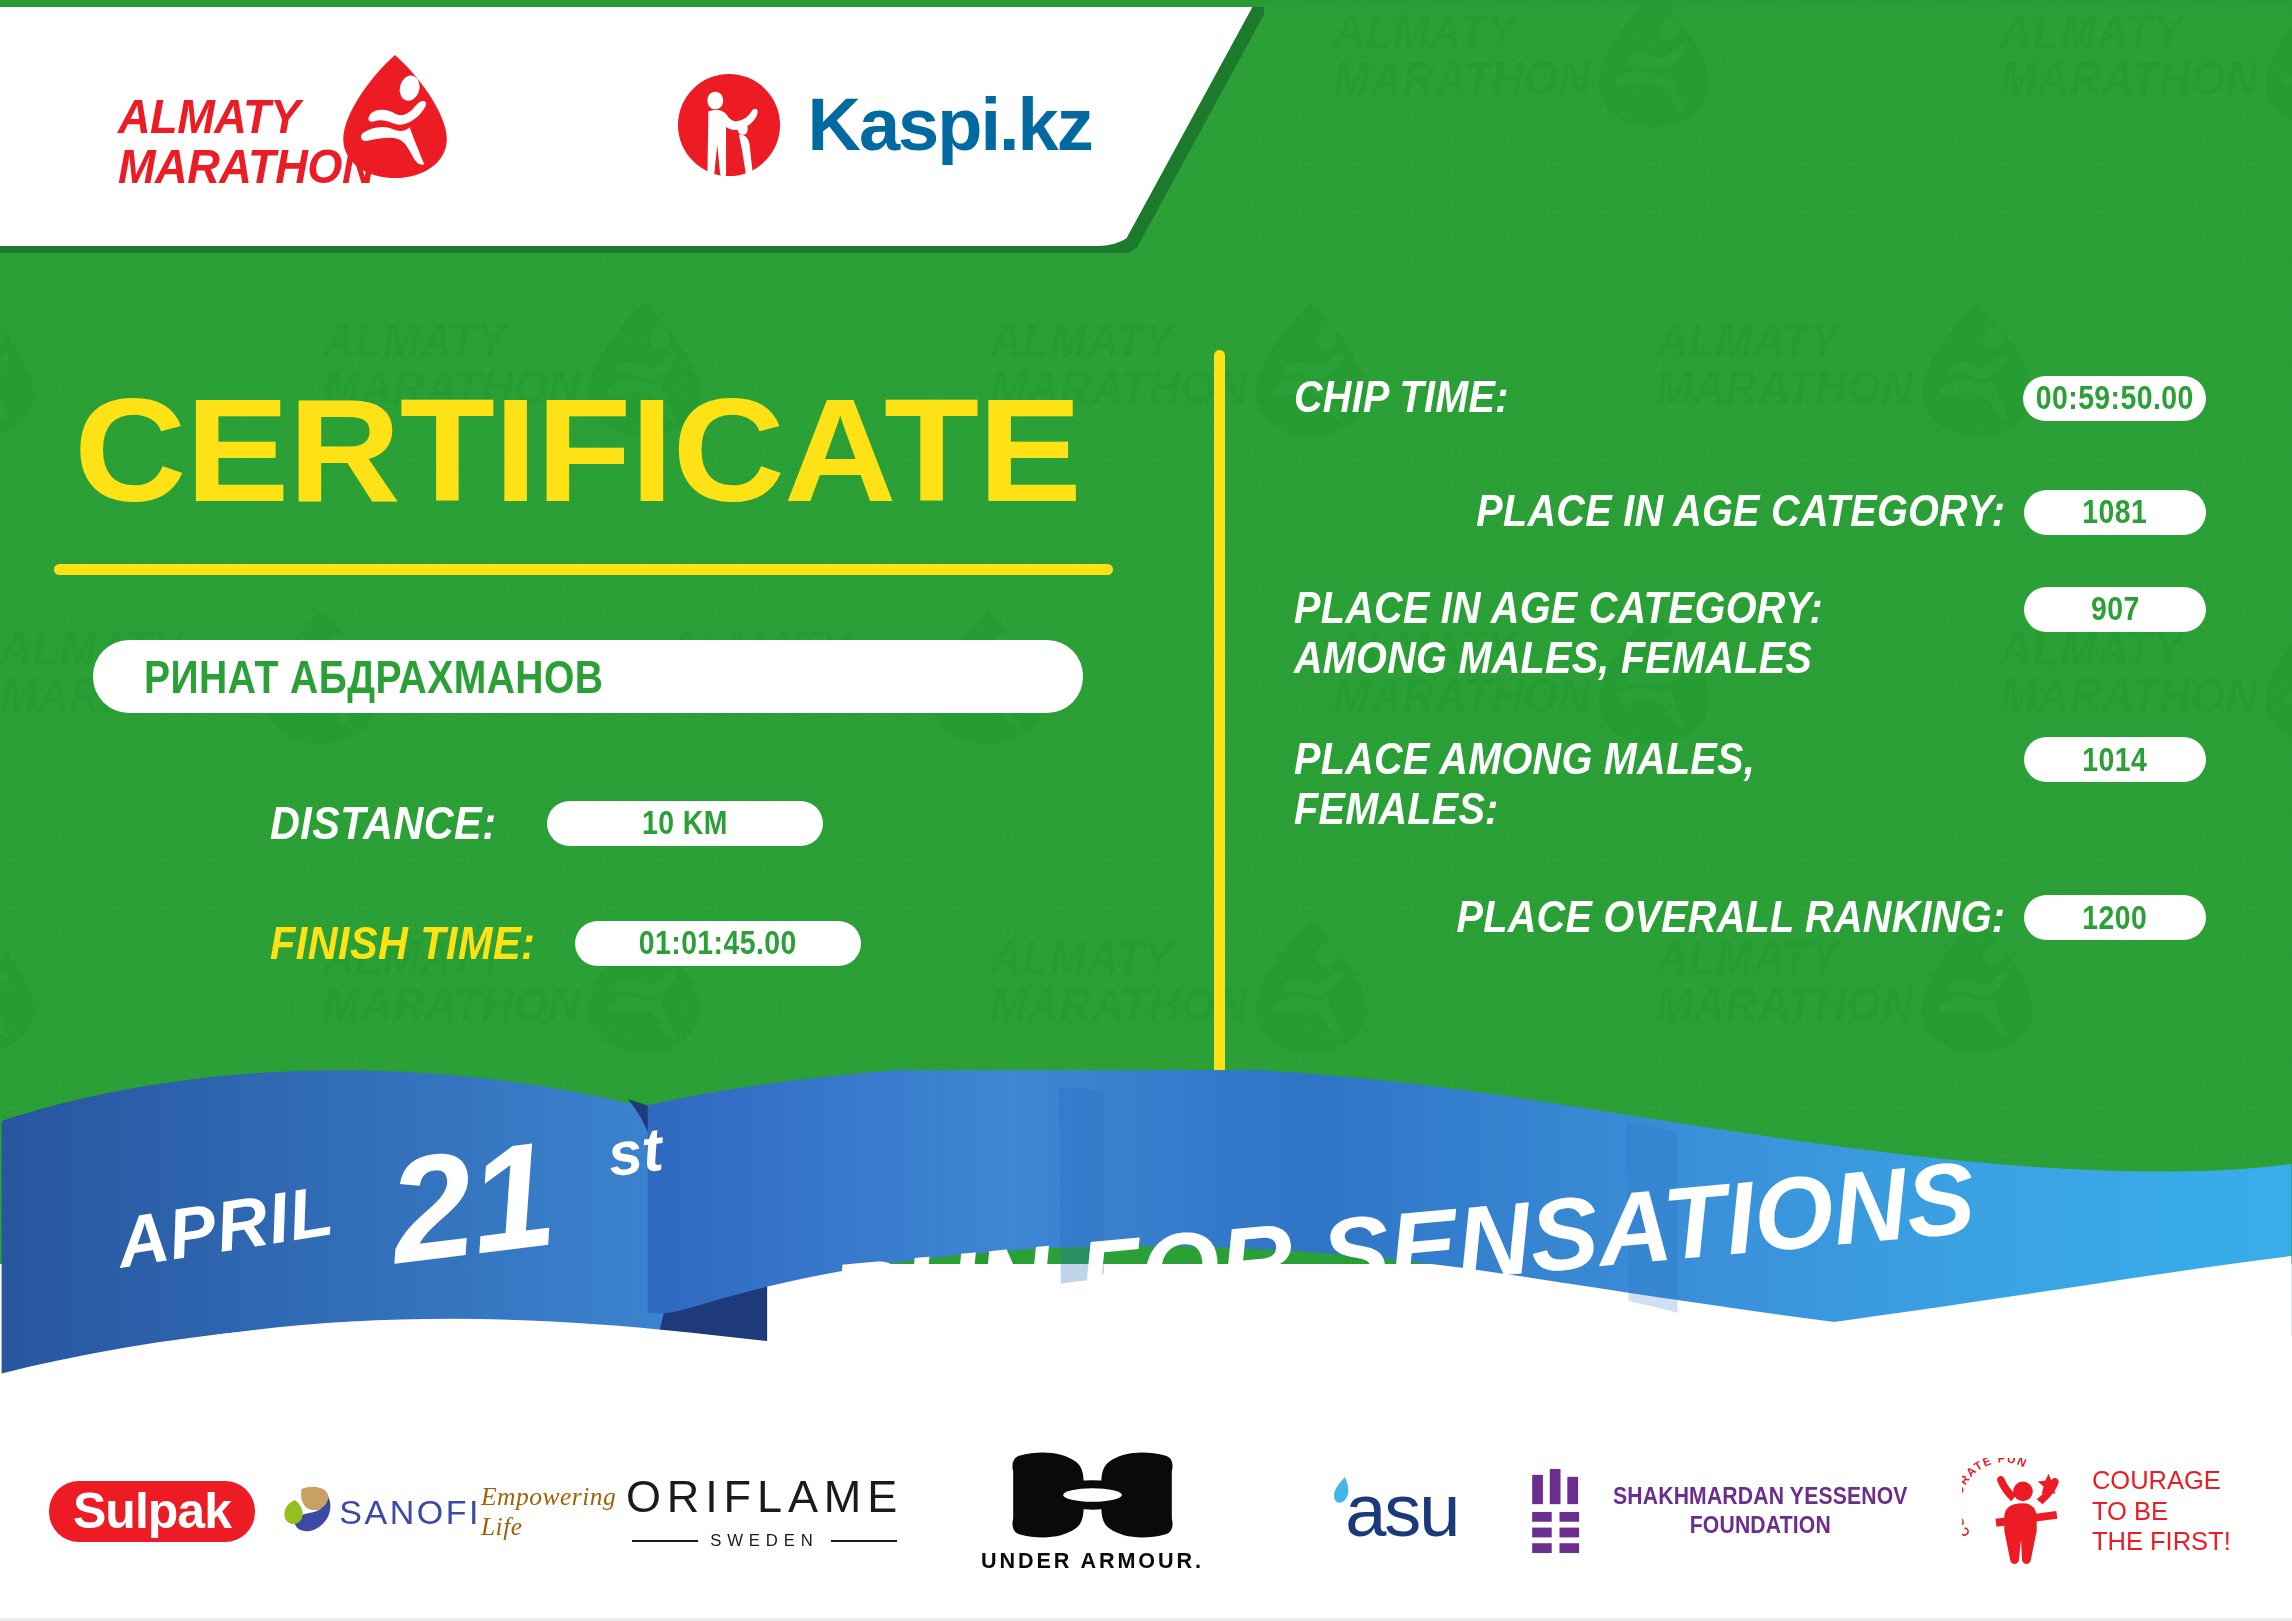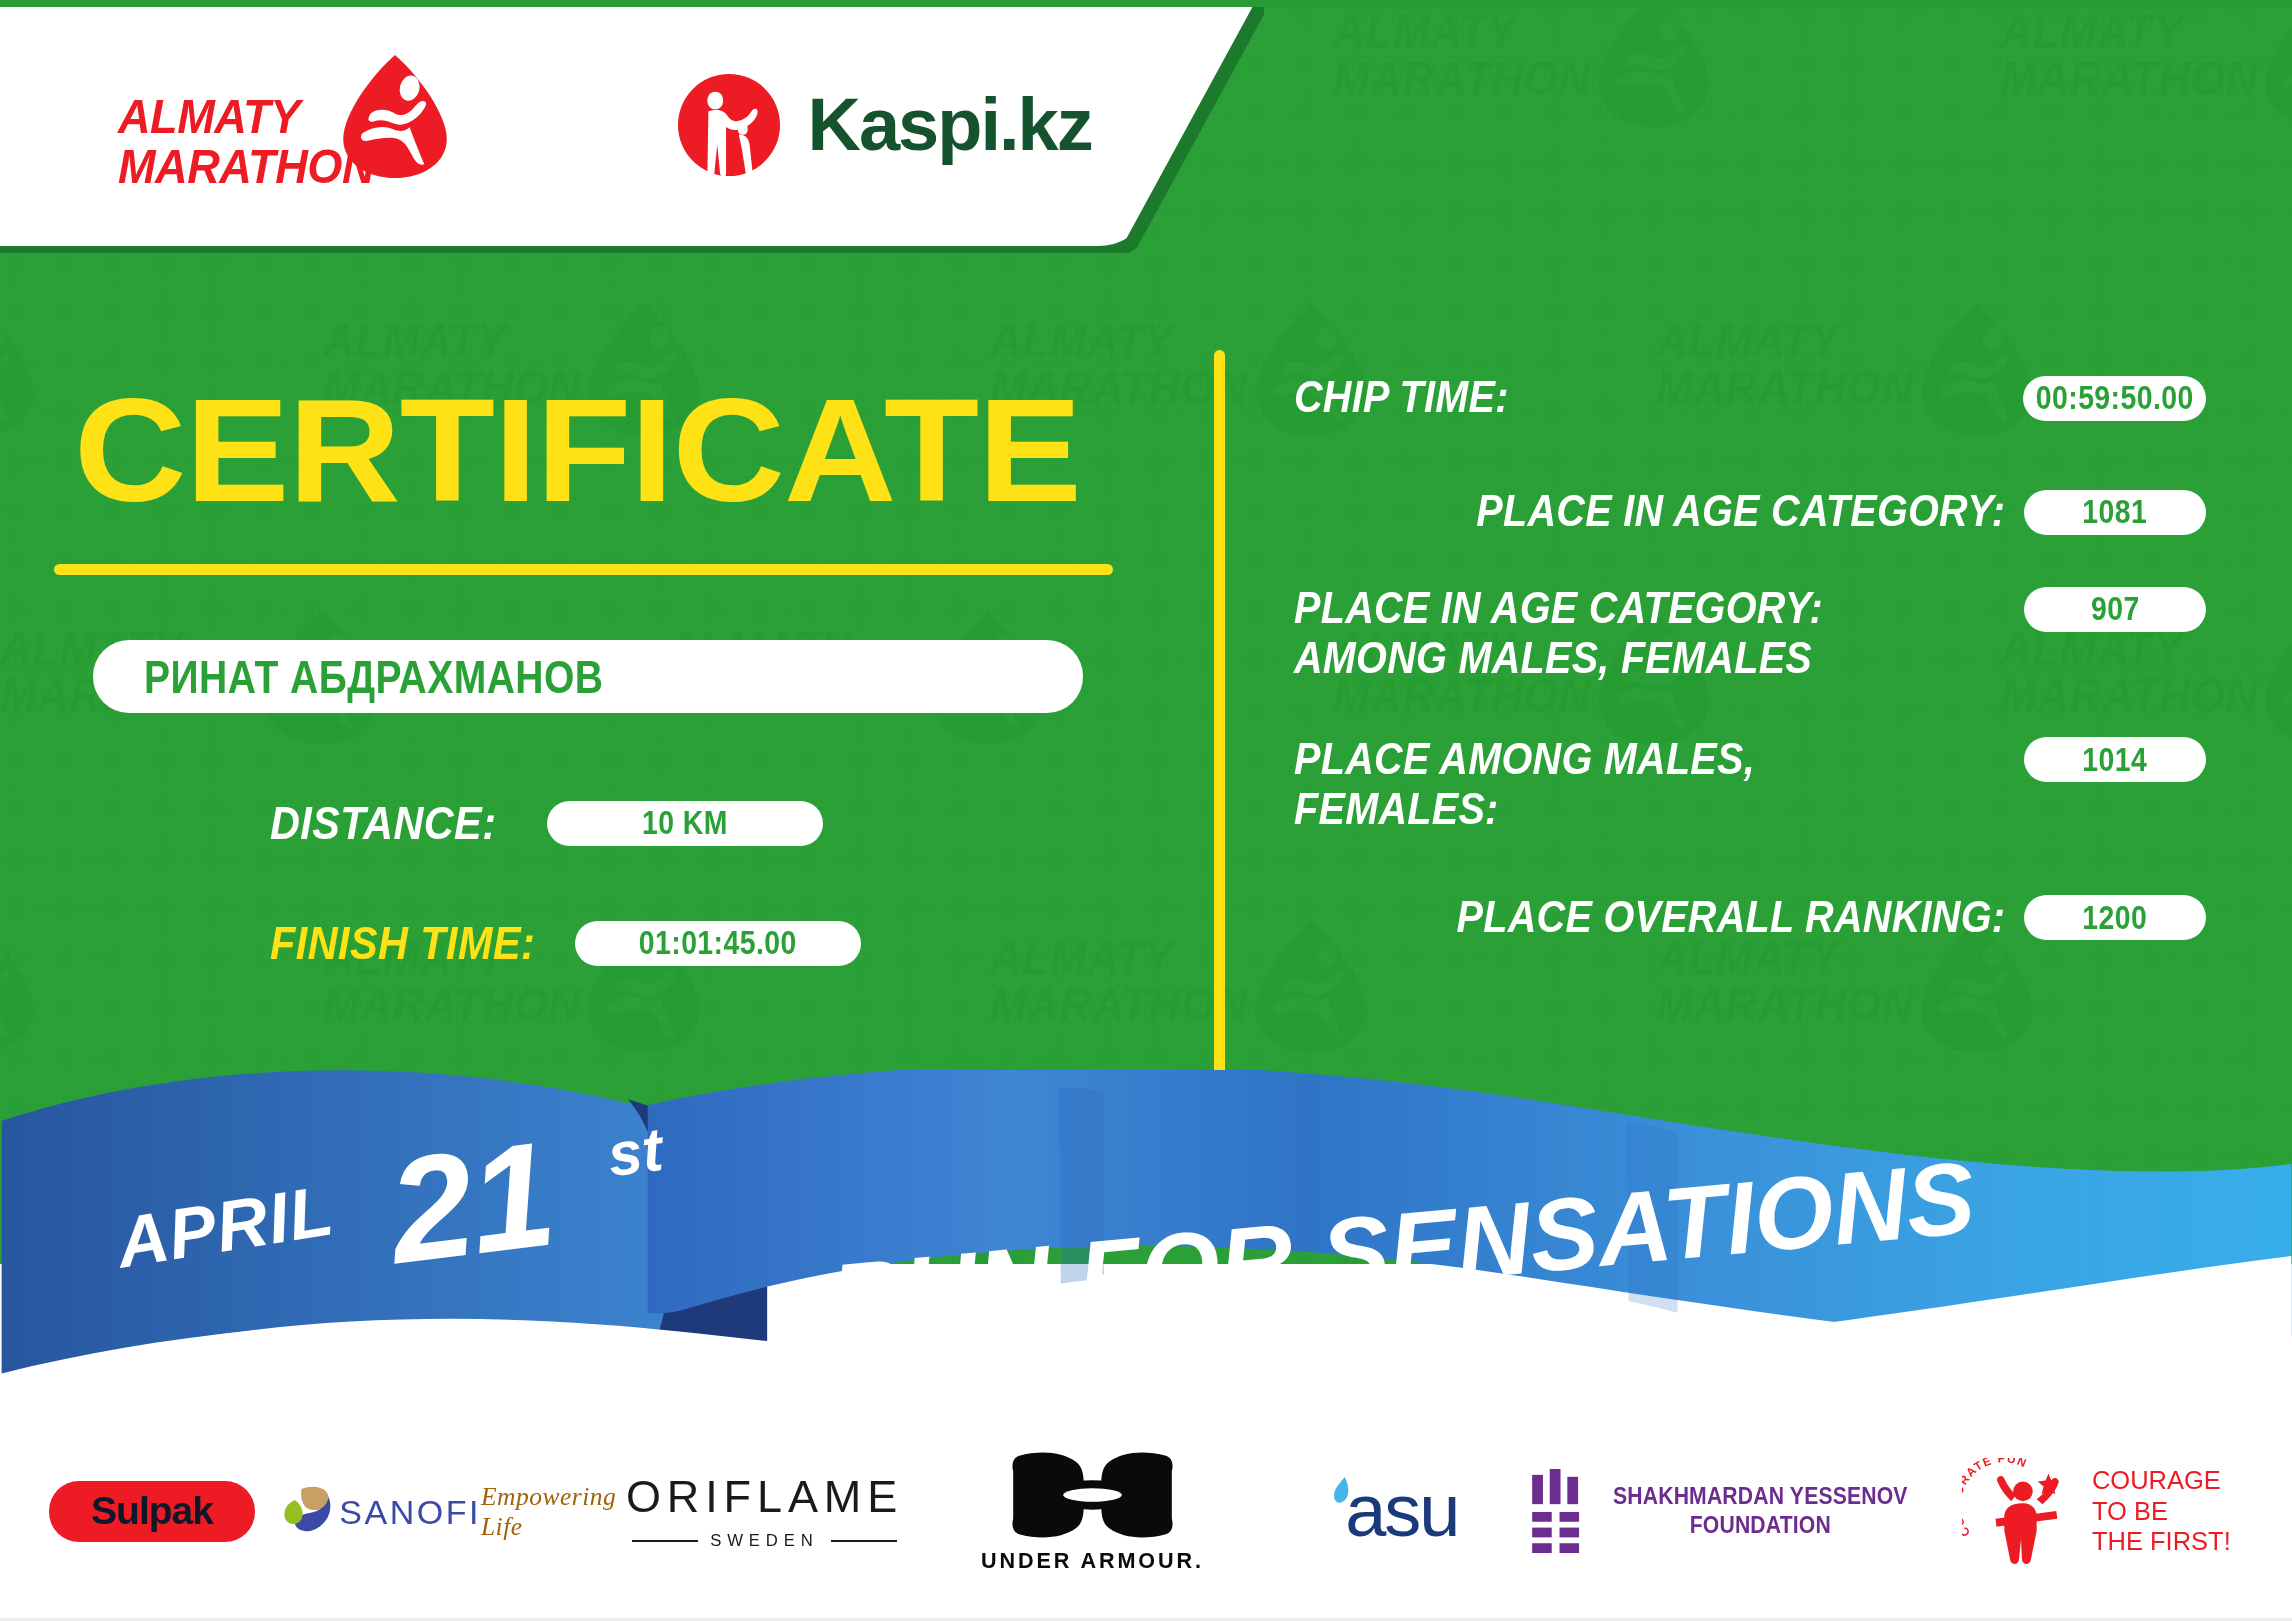--- a/index.html
+++ b/index.html
@@ -31,21 +31,21 @@
   .am-logo{position:absolute;left:118px;top:47px;width:323px;height:152px;}
   .am-words{position:absolute;left:0;top:45px;width:265px;color:#ec1b24;
     font-family:"Liberation Sans",sans-serif;font-weight:bold;font-style:italic;
     font-size:48px;line-height:1.04;letter-spacing:-0.5px;white-space:nowrap;
     transform:scaleX(.94);transform-origin:left top;}
   .am-drop{position:absolute;left:223px;top:5.9px;width:108px;height:127px;}
 
   .kaspi{position:absolute;left:676px;top:71px;height:108px;display:flex;align-items:center;gap:25.5px;}
   .kaspi-mark{width:106px;height:106px;}
   .kaspi-word{font-family:"Liberation Sans",sans-serif;font-weight:bold;
-    font-size:74px;color:#14532d;letter-spacing:-2px;line-height:1;}
+    font-size:74px;color:#0369a1;letter-spacing:-2px;line-height:1;}
 
   
   .cert-title{position:absolute;left:74px;top:377px;
     font-family:"Liberation Sans",sans-serif;font-weight:bold;
     font-size:147px;line-height:1;letter-spacing:-1px;color:#ffe216;
     transform:scaleX(1.06);transform-origin:left top;z-index:20;}
   .title-rule{position:absolute;left:54px;top:564px;width:1059px;height:10.8px;
     background:#ffe216;border-radius:5.9px;z-index:20;}
 
   .name-pill{position:absolute;left:93px;top:640px;width:990px;height:73px;
@@ -103,22 +103,22 @@
   .t-st{left:608px;top:1117px;font-size:61px;transform:rotate(-7deg);}
   .t-run{left:828px;top:1191px;font-size:102px;letter-spacing:0px;transform:rotate(-5.2deg);white-space:nowrap;}
 
   
   .sponsors{position:absolute;left:0;top:1423px;width:2293px;height:176px;z-index:20;
     display:flex;align-items:center;}
   .sp{display:flex;align-items:center;justify-content:center;height:137px;}
 
   .sp-sulpak{width:206px;height:61px;background:#ed1c24;border-radius:30px;
     display:flex;align-items:center;justify-content:center;}
-  .sp-sulpak span{color:#0f172a;font-family:"Liberation Sans",sans-serif;font-weight:bold;
-    font-size:39px;letter-spacing:-1px;}
+  .sp-sulpak span{color:#ffffff;font-family:"Liberation Sans",sans-serif;font-weight:bold;
+    font-size:50px;letter-spacing:-1px;}
 
   .sp-sanofi{display:flex;flex-direction:row;align-items:center;}
   .sp-sanofi .s-word{color:#3b4ba5;font-family:"Liberation Sans",sans-serif;font-weight:normal;
     font-size:34px;letter-spacing:2.5px;margin-top:3.9px;}
   .sp-sanofi .s-tag{color:#a16207;font-family:"Liberation Serif",serif;font-style:italic;
     font-size:25.5px;letter-spacing:0.5px;margin-top:2.9px;}
 
   .sp-oriflame{display:flex;flex-direction:column;align-items:center;}
   .sp-oriflame .o-word{color:#1a1a1a;font-family:"Liberation Sans",sans-serif;font-weight:normal;
     font-size:45px;letter-spacing:5.9px;}

